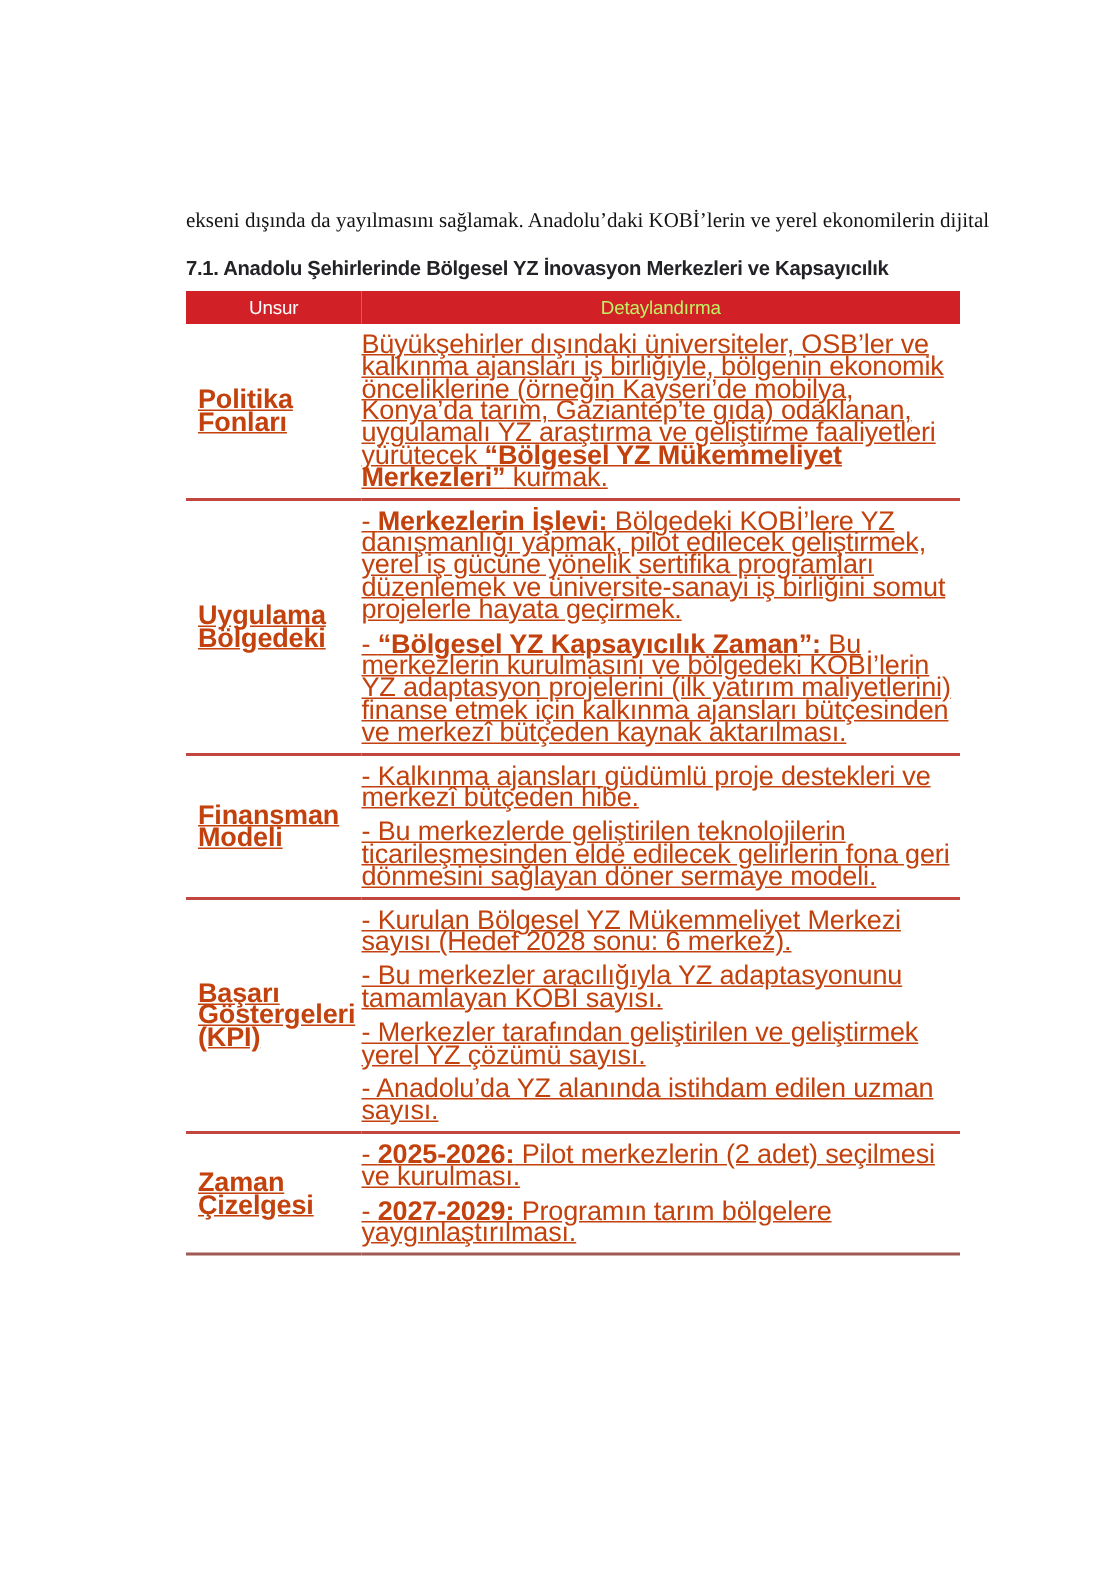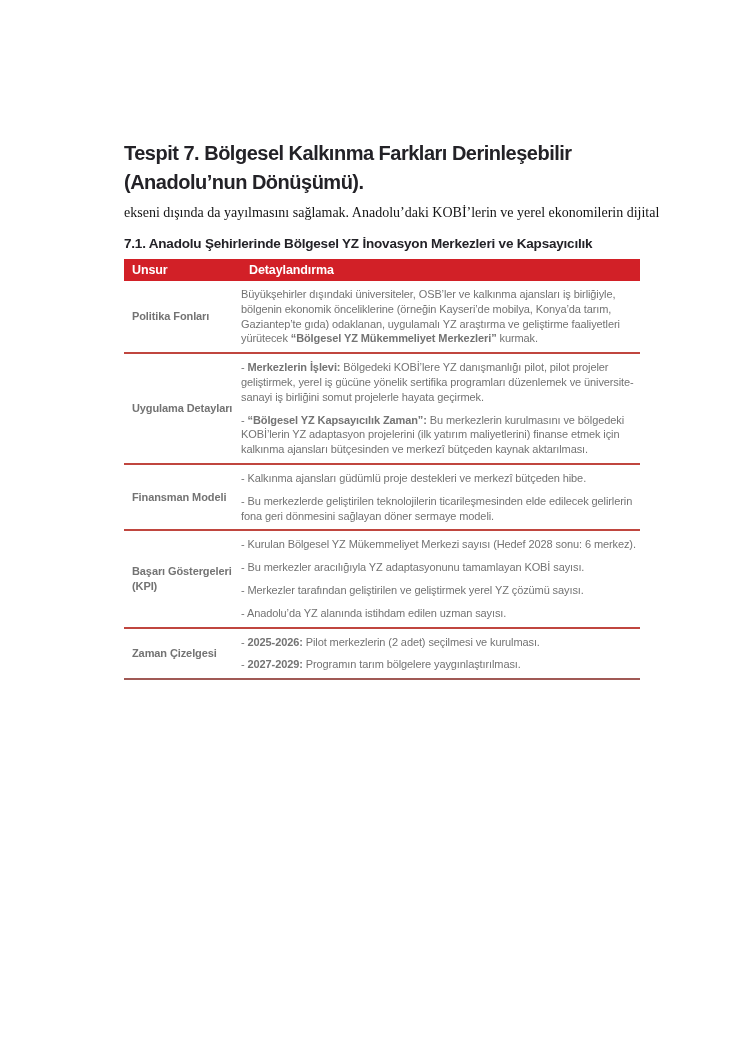--- a/index.html
+++ b/index.html
@@ -50,32 +50,33 @@
   }
   .subheading .line{display:block;white-space:nowrap;}
   table.policy{
     width:516px;
     border-collapse:collapse;
     table-layout:fixed;
   }
   table.policy th{
     color:#ffffff;
     font-size:12.5px;
-    font-weight:700;
-    text-align:left;
+    font-weight:400;
+    text-align:center;
     padding:4px 8px 4px 8px;
     letter-spacing:-0.1px;
   }
   table.policy col.c1{width:117px;}
   table.policy td{
     vertical-align:middle;
-    font-size:11px;
+    font-size:18px;
     line-height:14.8px;
-    color:#737373;
+    color:#c2410c;
     letter-spacing:-0.1px;
+    text-decoration:underline;
   }
   table.policy tbody tr{border-bottom:2px solid #c0463f;}
   table.policy tbody tr:last-child{border-bottom:2.5px solid #a05955;margin-top:13px;}
   td.cell-label{
     font-weight:700;
     font-size:12px;
     line-height:14.5px;
     letter-spacing:-0.2px;
     color:#2e2d31;
     padding:5px 2px 5px 8px;
@@ -84,55 +85,51 @@
   td.cell-detail p{margin:0 0 8px 0;}
   td.cell-detail p:last-child{margin-bottom:0;}
   .b{font-weight:700;}
 </style>
 </head>
 <body>
 
 <div class="page">
   <div class="content">
 
-    <h1 class="doc-title">
-      <span class="line">Tespit 7. Bölgesel Kalkınma Farkları Derinleşebilir</span>
-      <span class="line">(Anadolu’nun Dönüşümü).</span>
-    </h1>
 
     <p class="intro">
       <span class="line">ekseni dışında da yayılmasını sağlamak. Anadolu’daki KOBİ’lerin ve yerel ekonomilerin dijital</span>
     </p>
 
     <h2 class="subheading">
       <span class="line">7.1. Anadolu Şehirlerinde Bölgesel YZ İnovasyon Merkezleri ve Kapsayıcılık</span>
     </h2>
 
     <table class="policy">
       <colgroup>
           <col class="c1">
           <col class="c2">
         </colgroup>
       <thead>
         <tr class="head-row" style="background: rgb(210, 32, 39);">
           <th style="color: rgb(255, 255, 255);">Unsur</th>
-          <th style="color: #ffffff;">Detaylandırma</th>
+          <th style="color: #bef264;">Detaylandırma</th>
         </tr>
       </thead>
       <tbody>
           <tr>
             <td class="cell-label">Politika Fonları</td>
             <td class="cell-detail">
               <p><span>Büyükşehirler dışındaki üniversiteler, OSB’ler ve kalkınma ajansları iş birliğiyle, bölgenin ekonomik önceliklerine (örneğin Kayseri’de mobilya, Konya’da tarım, Gaziantep’te gıda) odaklanan, uygulamalı YZ araştırma ve geliştirme faaliyetleri yürütecek </span><span class="b">“Bölgesel YZ Mükemmeliyet Merkezleri”</span><span> kurmak.</span></p>
             </td>
           </tr>
           <tr>
-            <td class="cell-label">Uygulama Detayları</td>
+            <td class="cell-label">Uygulama Bölgedeki</td>
             <td class="cell-detail">
-              <p><span>- </span><span class="b">Merkezlerin İşlevi:</span><span> Bölgedeki KOBİ’lere YZ danışmanlığı pilot, pilot projeler geliştirmek, yerel iş gücüne yönelik sertifika programları düzenlemek ve üniversite-sanayi iş birliğini somut projelerle hayata geçirmek.</span></p>
+              <p><span>- </span><span class="b">Merkezlerin İşlevi:</span><span> Bölgedeki KOBİ’lere YZ danışmanlığı yapmak, pilot edilecek geliştirmek, yerel iş gücüne yönelik sertifika programları düzenlemek ve üniversite-sanayi iş birliğini somut projelerle hayata geçirmek.</span></p>
               <p><span>- </span><span class="b">“Bölgesel YZ Kapsayıcılık Zaman”:</span><span> Bu merkezlerin kurulmasını ve bölgedeki KOBİ’lerin YZ adaptasyon projelerini (ilk yatırım maliyetlerini) finanse etmek için kalkınma ajansları bütçesinden ve merkezî bütçeden kaynak aktarılması.</span></p>
             </td>
           </tr>
           <tr>
             <td class="cell-label">Finansman Modeli</td>
             <td class="cell-detail">
               <p><span>- Kalkınma ajansları güdümlü proje destekleri ve merkezî bütçeden hibe.</span></p>
               <p><span>- Bu merkezlerde geliştirilen teknolojilerin ticarileşmesinden elde edilecek gelirlerin fona geri dönmesini sağlayan döner sermaye modeli.</span></p>
             </td>
           </tr>

